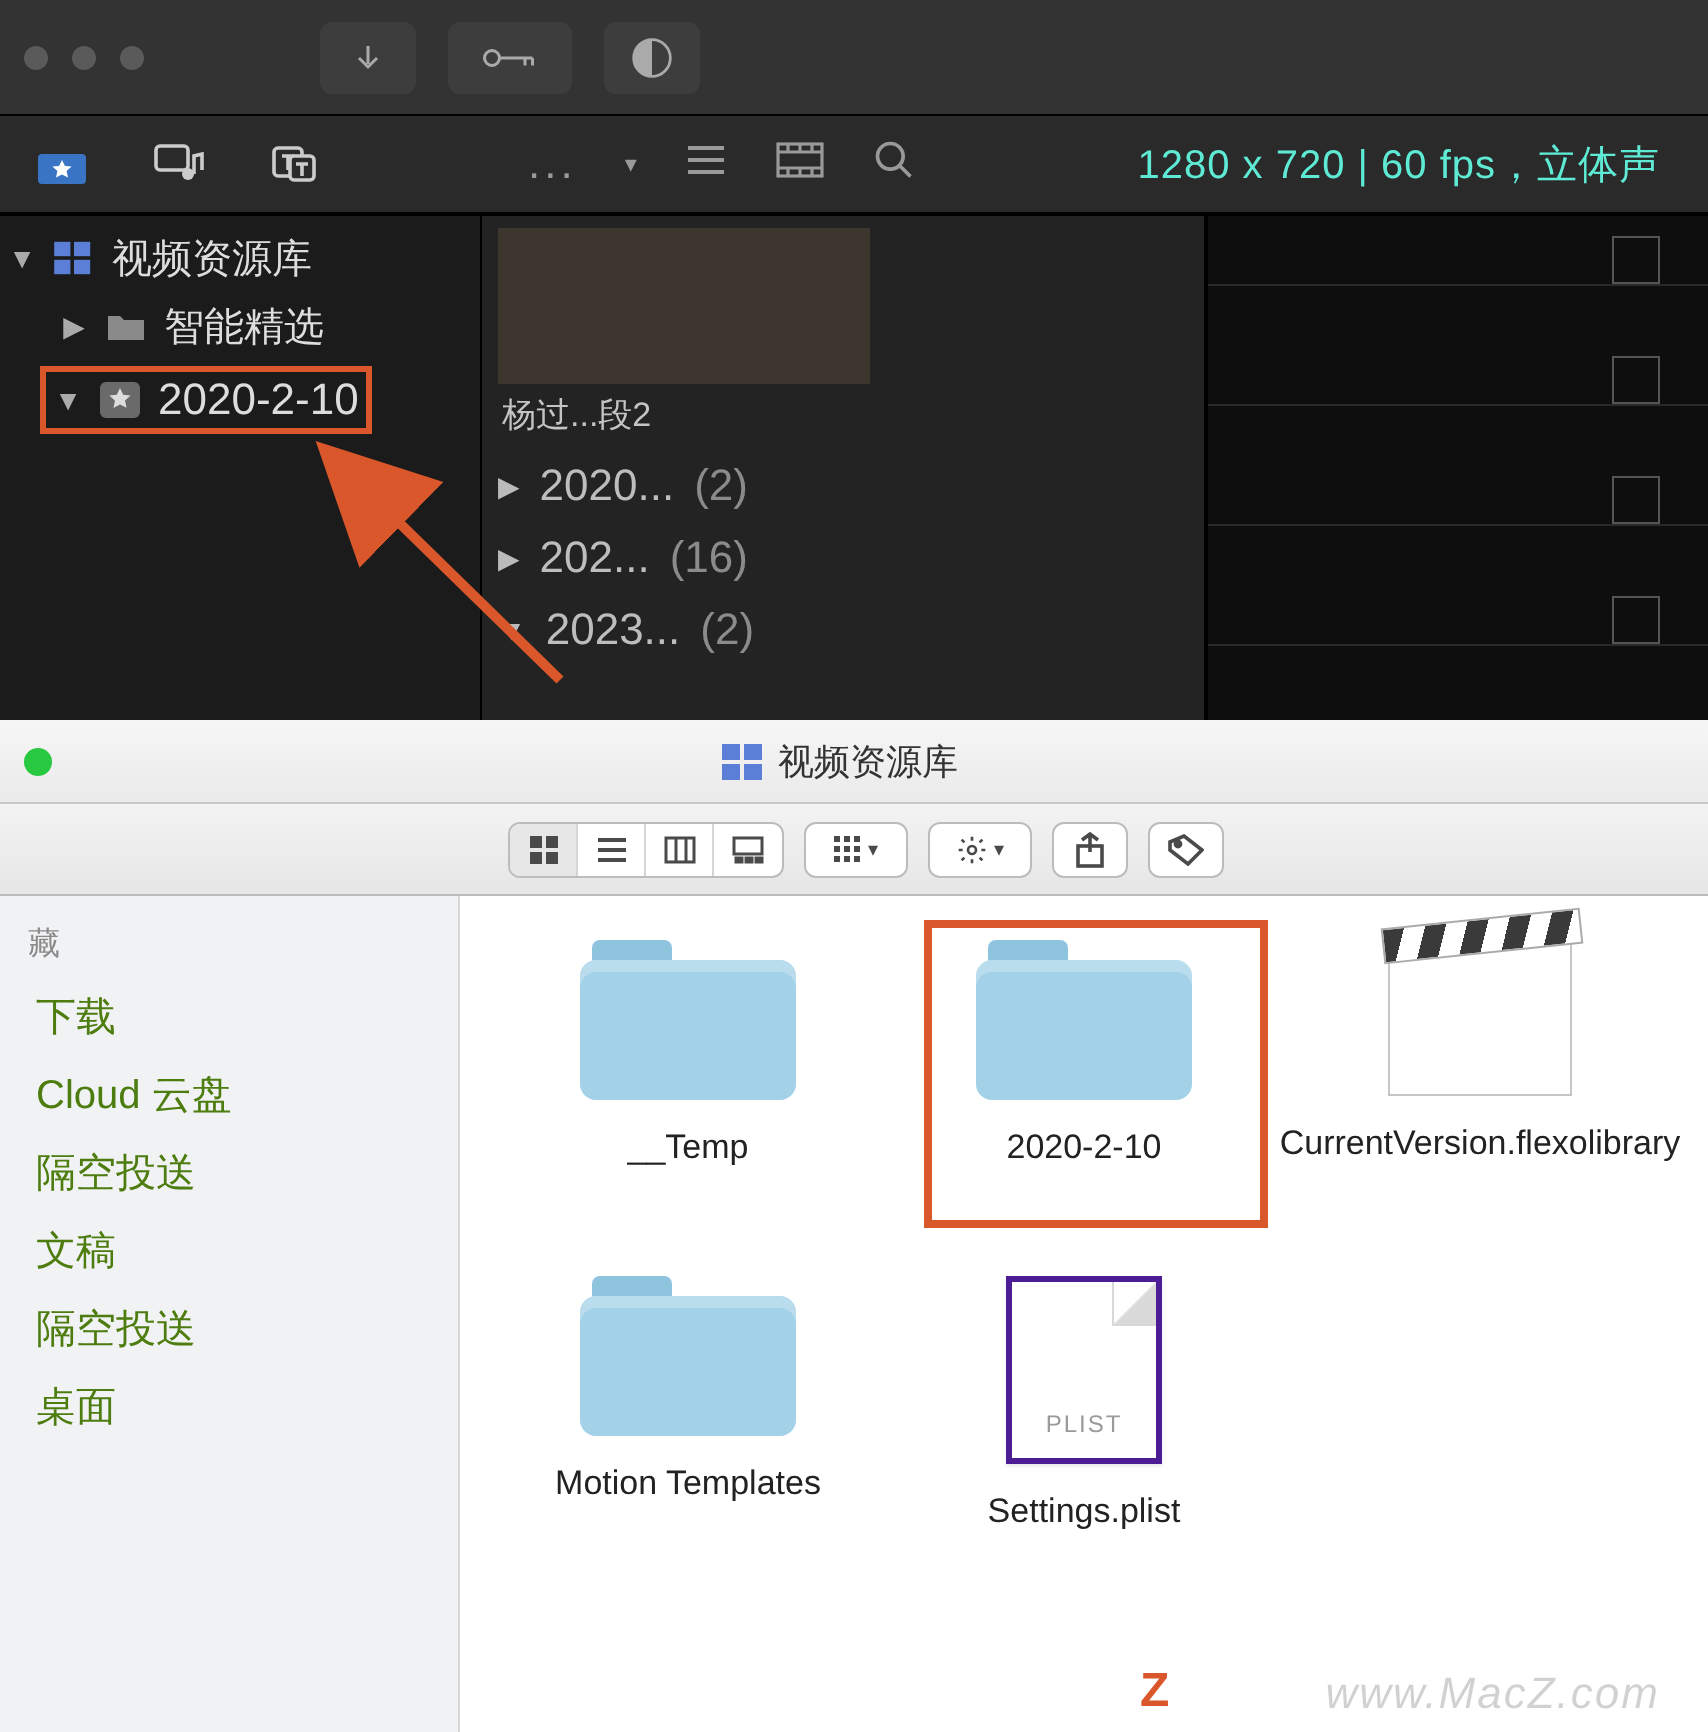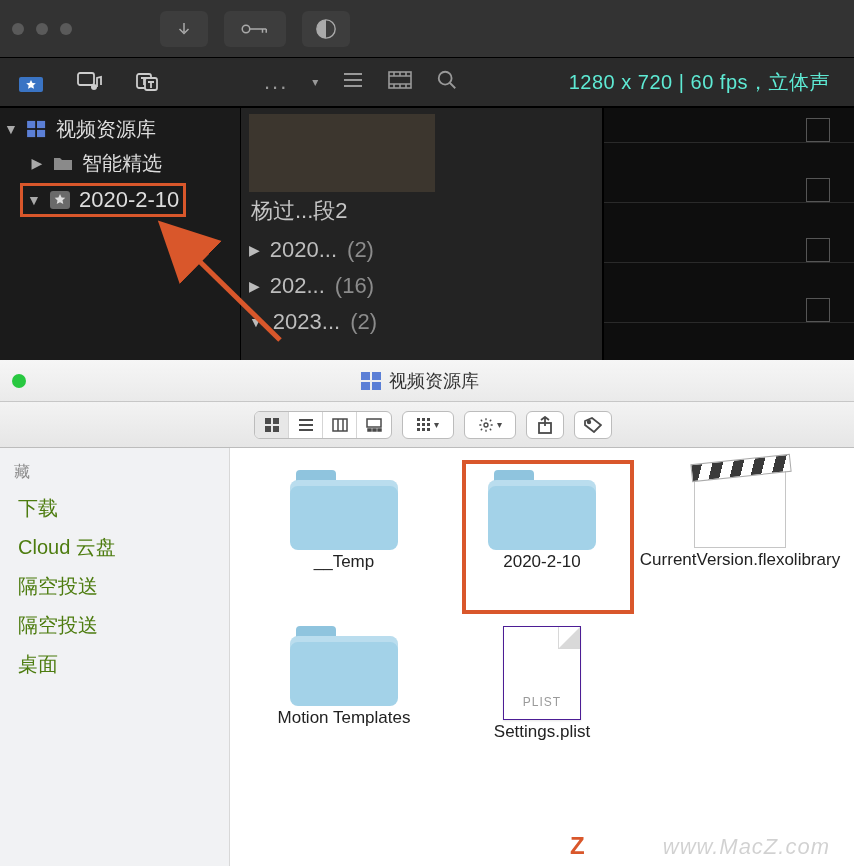--- a/index.html
+++ b/index.html
@@ -21,21 +21,21 @@
   .fcp-body { display:flex; height:calc(360px - 58px - 50px); }
   .sidebar { width:240px; background:#1b1b1b; color:#ddd; padding-top:4px; }
   .tree-row { display:flex; align-items:center; height:34px; font-size:20px; gap:8px; padding-left:4px; }
   .tree-row .tri { width:14px; text-align:center; color:#aaa; font-size:14px; }
   .tree-row .ico { width:22px; display:flex; align-items:center; justify-content:center; }
   .indent1 { padding-left:30px; }
   .highlight-box { border:3px solid #d9572b; padding:1px 4px; display:flex; align-items:center; gap:8px; }
 
   .browser { flex:1; background:#232323; border-left:1px solid #000; border-right:2px solid #000; padding:6px 8px 0 8px; color:#ccc; }
   .thumb { width:186px; height:78px; background:#3c362e; position:relative; }
-  .thumb-label { font-size:22px; color:#c4c4c4; margin:4px 0 6px 2px; }
+  .thumb-label { font-size:17px; color:#c4c4c4; margin:4px 0 6px 2px; }
   .browse-row { display:flex; align-items:center; gap:10px; font-size:22px; color:#bdbdbd; height:36px; }
   .browse-row .cnt { color:#8b8b8b; }
   .browse-row .tri { font-size:14px; color:#bbb; }
 
   .timeline { width:250px; background:#0e0e0e; position:relative; }
   .tl-box { position:absolute; right:24px; width:24px; height:24px; border:1px solid #555; }
   .tl-line { position:absolute; left:0; right:0; height:1px; background:#2a2a2a; }
 
   
   .arrow-svg { position:absolute; pointer-events:none; }
@@ -61,28 +61,28 @@
   .seg .chev, .tbtn .chev { font-size:10px; margin-left:3px; }
 
   .finder-body { display:flex; height:calc(506px - 42px - 46px); }
   .f-sidebar { width:230px; background:#f1f2f4; border-right:1px solid #d8d8d8; padding-top:10px; }
   .f-cat { color:#8a8a8a; font-size:16px; padding:4px 14px 6px; }
   .f-item { color:#4d7c0f; font-size:20px; padding:6px 14px 6px 18px; }
 
   .f-content { flex:1; background:#fff; padding:22px 20px; position:relative; }
   .grid { display:grid; grid-template-columns: repeat(3, 180px); gap:36px 18px; justify-content:center; }
   .file { width:180px; display:flex; flex-direction:column; align-items:center; }
-  .f-label { font-size:17px; color:#222; text-align:center; margin-top:2px; line-height:1.2; }
+  .f-label { font-size:17px; color:#222; text-align:center; margin-top:14px; line-height:1.2; }
   .f-label.two { min-height:40px; }
 
   .folder-ico { width:108px; height:80px; position:relative; }
   .folder-ico::before { content:""; position:absolute; left:6px; top:0; width:40px; height:14px; background:#8fc4de; border-radius:4px 4px 0 0; }
   .folder-ico::after { content:""; position:absolute; left:0; top:10px; width:108px; height:70px; background:#a3d2e8; border-radius:8px; box-shadow:inset 0 6px 0 rgba(255,255,255,.25); }
 
-  .doc-ico { width:78px; height:94px; background:#fff; border:1px solid #4c1d95; position:relative; box-shadow:0 1px 2px rgba(0,0,0,.1); }
+  .doc-ico { width:78px; height:94px; background:#fff; border:3px solid #4c1d95; position:relative; box-shadow:0 1px 2px rgba(0,0,0,.1); }
   .doc-ico .fold { position:absolute; right:0; top:0; width:22px; height:22px; background:linear-gradient(135deg,#fff 48%, #d9d9d9 52%); border-left:1px solid #d8d8d8; border-bottom:1px solid #d8d8d8; }
   .clapper { width:92px; height:78px; background:#fff; border:1px solid #c6c6c6; position:relative; }
   .clapper .top { position:absolute; left:-4px; top:-12px; width:100px; height:18px; background:repeating-linear-gradient(110deg,#3a3a3a 0 10px,#fff 10px 20px); transform:rotate(-6deg); border:1px solid #aaa; }
   .plist-tag { position:absolute; bottom:10px; left:50%; transform:translateX(-50%); font-size:12px; color:#9a9a9a; letter-spacing:1px; }
 
   .hl-orange { position:absolute; border:4px solid #d9572b; }
 
   .watermark { position:absolute; right:24px; bottom:6px; color:rgba(0,0,0,.18); font-size:22px; letter-spacing:1px; font-style:italic; }
   .wm-z { position:absolute; bottom:6px; color:#d9572b; font-weight:bold; font-size:24px; }
   .wm-z.a{ left:570px; } 
@@ -332,20 +332,21 @@
         </svg>
     </div>
   </div>
 
   <div class="finder-body">
     <div class="f-sidebar">
       <div class="f-cat">藏</div>
       <div class="f-item">下载</div>
       <div class="f-item">Cloud 云盘</div>
       <div class="f-item">隔空投送</div>
+      <div class="f-item">文稿</div>
       <div class="f-item">隔空投送</div>
       <div class="f-item">桌面</div>
     </div>
 
     <div class="f-content">
       <div class="grid">
 
         <div class="file">
           <div class="folder-ico"></div>
           <div class="f-label">__Temp</div>

